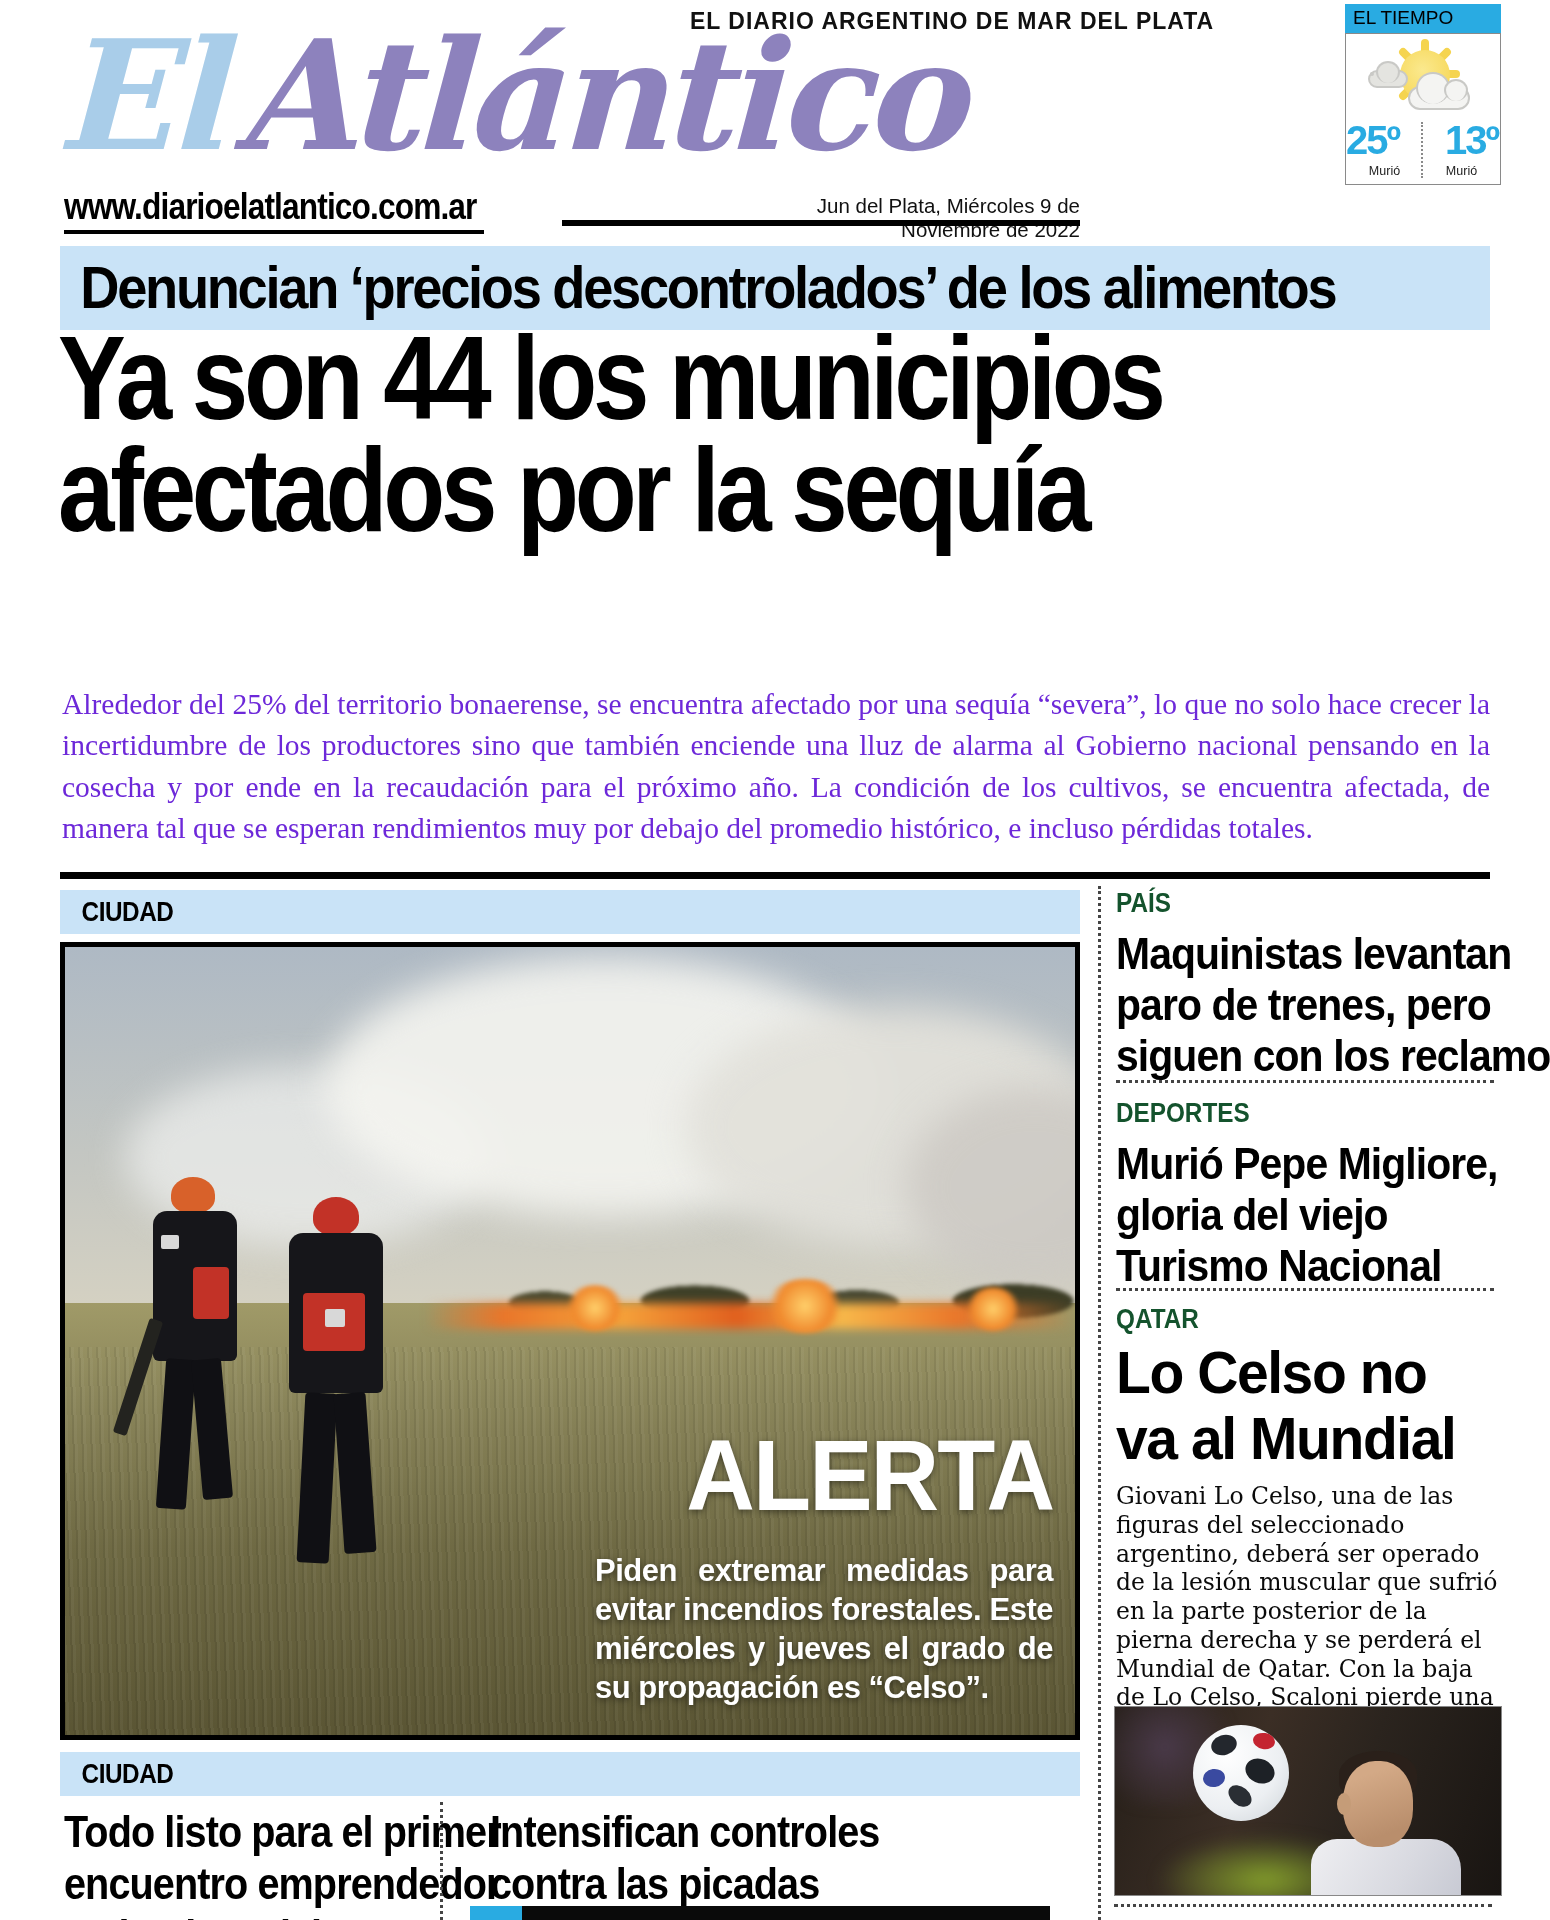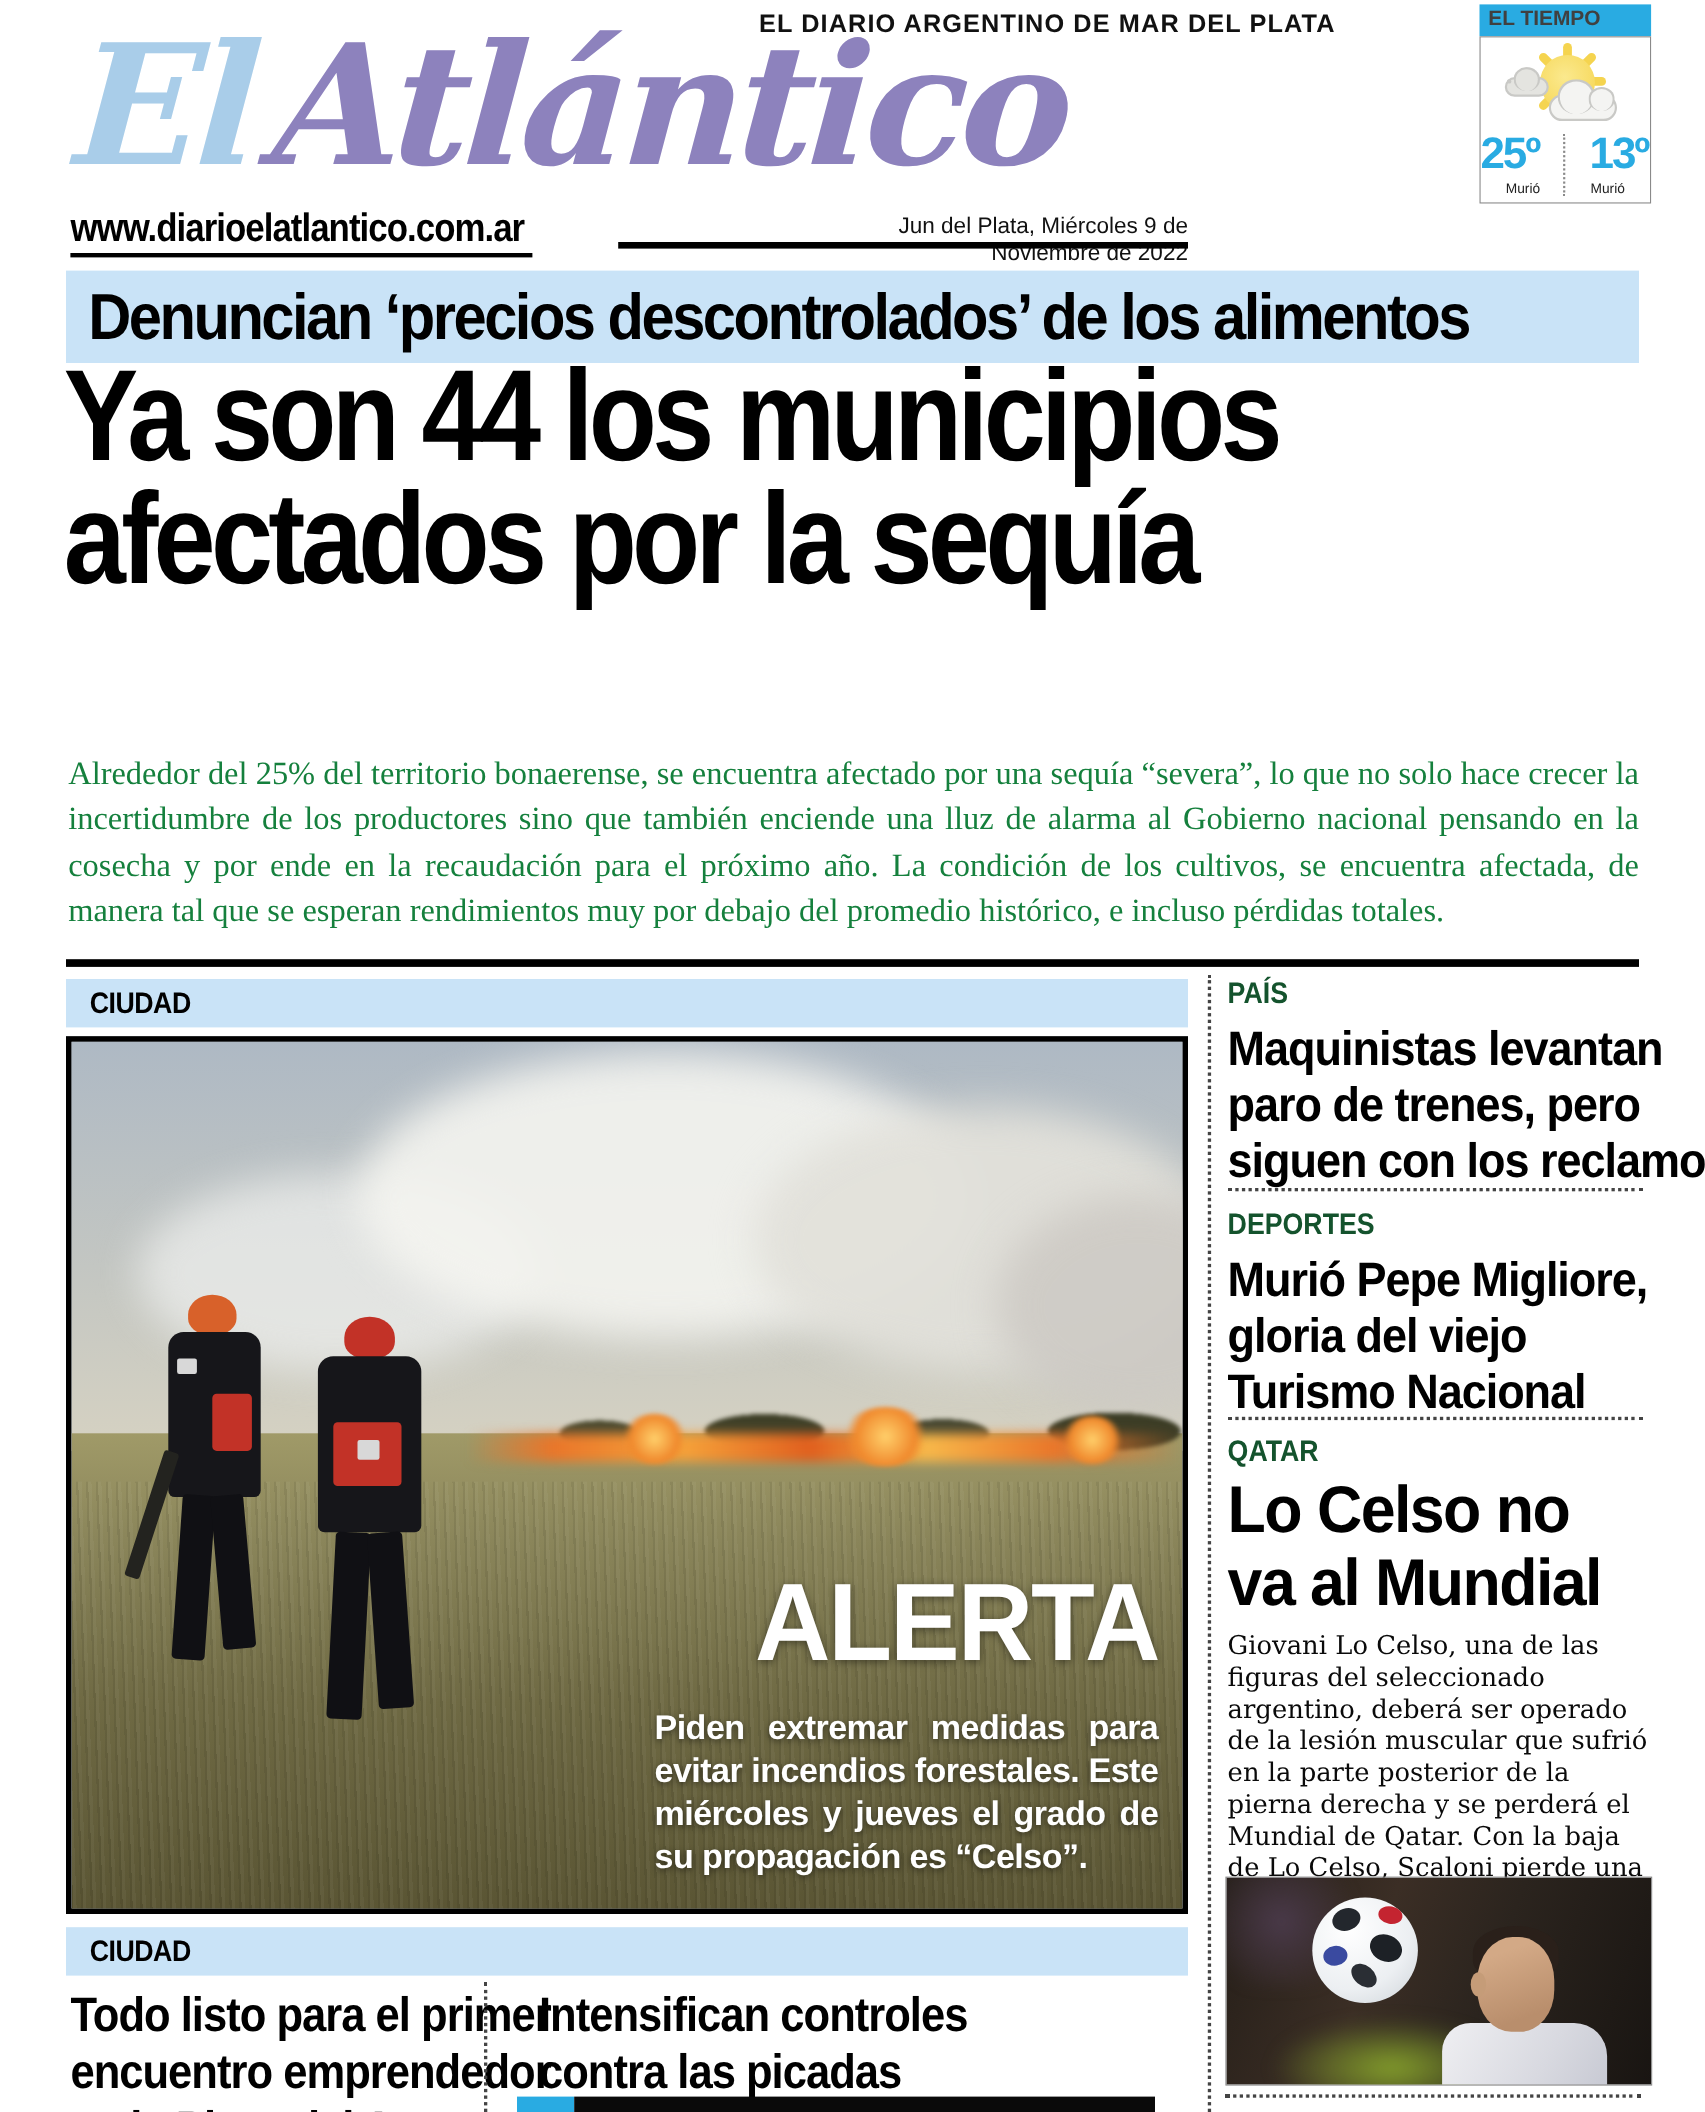--- a/index.html
+++ b/index.html
@@ -14,21 +14,21 @@
   .logo .el { color:#a9cde9; margin-right:18px; }
   .logo .main { color:#8d82bd; }
   .website { left:64px; top:186px; font-size:36px; font-weight:800; letter-spacing:-1px; }
   .website .cond { display:inline-block; transform:scaleX(0.88); transform-origin:0 50%; white-space:nowrap; }
   .url-underline { left:64px; top:230px; width:420px; height:4px; background:#000; }
   .dateline { left:740px; top:194px; width:340px; font-size:20.5px; text-align:right; color:#111; }
   .date-rule { left:562px; top:220px; width:518px; height:6px; background:#000; }
 
   
   .weather { left:1345px; top:4px; width:156px; }
-  .weather-label { background:#29abe2; color:#404040; font-weight:700; font-size:19px; padding:3px 8px 4px 8px; display:block; transform-origin:0 50%; }
+  .weather-label { background:#29abe2; color:#000000; font-weight:400; font-size:19px; padding:3px 8px 4px 8px; display:block; transform-origin:0 50%; }
   .weather-box { border:1px solid #8a8a8a; height:152px; position:relative; background:#fff; }
   .wicon { position:absolute; left:28px; top:14px; width:100px; height:70px; }
   .sun { position:absolute; left:26px; top:2px; width:50px; height:50px; border-radius:50%; background:radial-gradient(circle at 45% 40%, #fbe98e, #f5d44f); }
   .ray { position:absolute; left:16px; top:22px; width:70px; height:8px; background:#f5d44f; border-radius:4px; }
   .r2 { transform:rotate(45deg); } .r3 { transform:rotate(90deg); } .r4 { transform:rotate(135deg); }
   .cloud { position:absolute; background:#f4f4f2; border:2px solid #c9c9c6; border-radius:20px; }
   .cloud:before,.cloud:after { content:""; position:absolute; background:inherit; border:inherit; border-radius:50%; }
   .cloud-big { left:34px; top:38px; width:62px; height:24px; }
   .cloud-big:before { width:30px; height:30px; left:6px; top:-16px; border-bottom:none; }
   .cloud-big:after { width:20px; height:20px; left:34px; top:-9px; border-bottom:none; }
@@ -38,21 +38,21 @@
   .temp { flex:1; text-align:center; color:#29abe2; font-size:40px; font-weight:900; letter-spacing:-2px; line-height:1; }
   .temp-divider { width:0; border-left:2px dotted #8a8a8a; height:56px; margin-top:2px; }
   .temp-labels { position:absolute; left:0; right:0; top:130px; display:flex; }
   .temp-label { flex:1; text-align:center; font-size:12.5px; color:#222; }
 
   
   .blue-banner { left:60px; top:246px; width:1430px; height:84px; background:#c9e3f7; }
   .blue-banner .txt { display:inline-block; transform:scaleX(0.92); transform-origin:0 50%; white-space:nowrap; font-size:59px; font-weight:900; letter-spacing:-2.5px; line-height:84px; padding-left:22px; }
   .main-headline { left:58px; top:322px; width:1440px; font-weight:900; font-size:118px; line-height:112px; letter-spacing:-5px; }
   .main-headline .line { display:block; transform:scaleX(0.86); transform-origin:0 50%; white-space:nowrap; }
-  .lead { left:62px; top:684px; width:1428px; font-family:"Liberation Serif",serif; font-size:29.5px; line-height:1.4; text-align:justify; color:#15803d; }
+  .lead { left:62px; top:684px; width:1428px; font-family:"Liberation Serif",serif; font-size:29.5px; line-height:1.4; text-align:justify; color:#6d28d9; }
 
   .rule-thick { left:60px; top:872px; width:1430px; height:7px; background:#000; }
 
   
   .section-bar { background:#c9e3f7; height:44px; }
   .section-bar .lbl { font-size:27px; font-weight:900; letter-spacing:-0.5px; line-height:44px; padding-left:24px; display:inline-block; transform:scaleX(0.9); transform-origin:0 50%; }
   .city-top { left:60px; top:890px; width:1020px; }
   .city-bottom { left:60px; top:1752px; width:1020px; }
 
   

